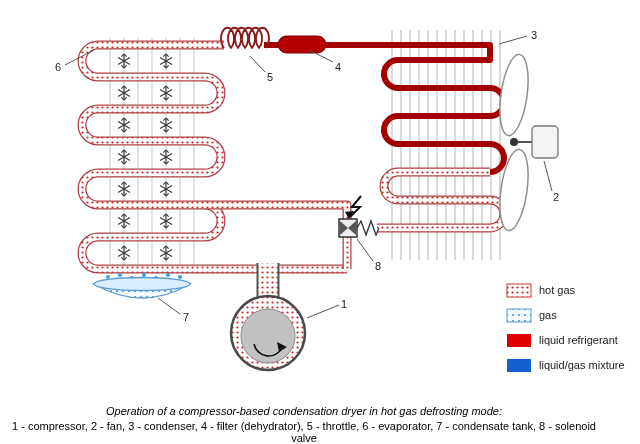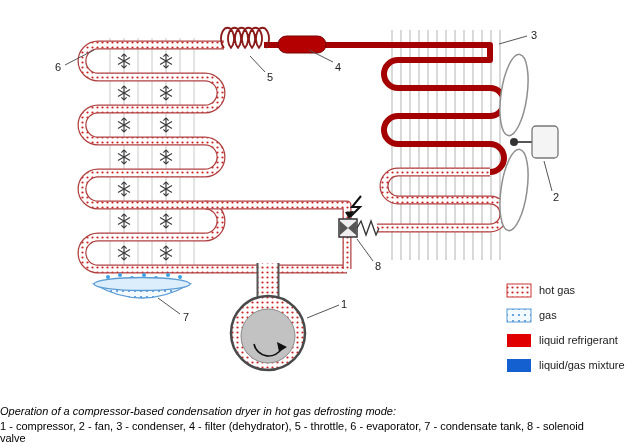--- a/index.html
+++ b/index.html
@@ -1,20 +1,20 @@
 <!DOCTYPE html>
 <html><head>
 <meta charset="utf-8">
 <style>
   html,body{margin:0;padding:0;background:#fff;}
   .page{position:relative;width:640px;height:444px;background:#fff;overflow:hidden;
         font-family:"Liberation Sans",sans-serif;}
   svg text{font-family:"Liberation Sans",sans-serif;font-size:11px;fill:#1a1a1a;}
   text.num{font-size:11px;fill:#222;}
-  .caption{width:608px;color:#000;}
+  .caption{width:608px;text-align:center;color:#000;}
   .caption .line1{font-style:italic;font-size:11px;margin-top:3px;}
   .caption .line2{font-size:11px;margin-top:3px;}
 </style>
 </head>
 <body>
 
 <div class="page">
 
 <svg width="640" height="398" viewBox="0 0 640 398">
   <defs>

